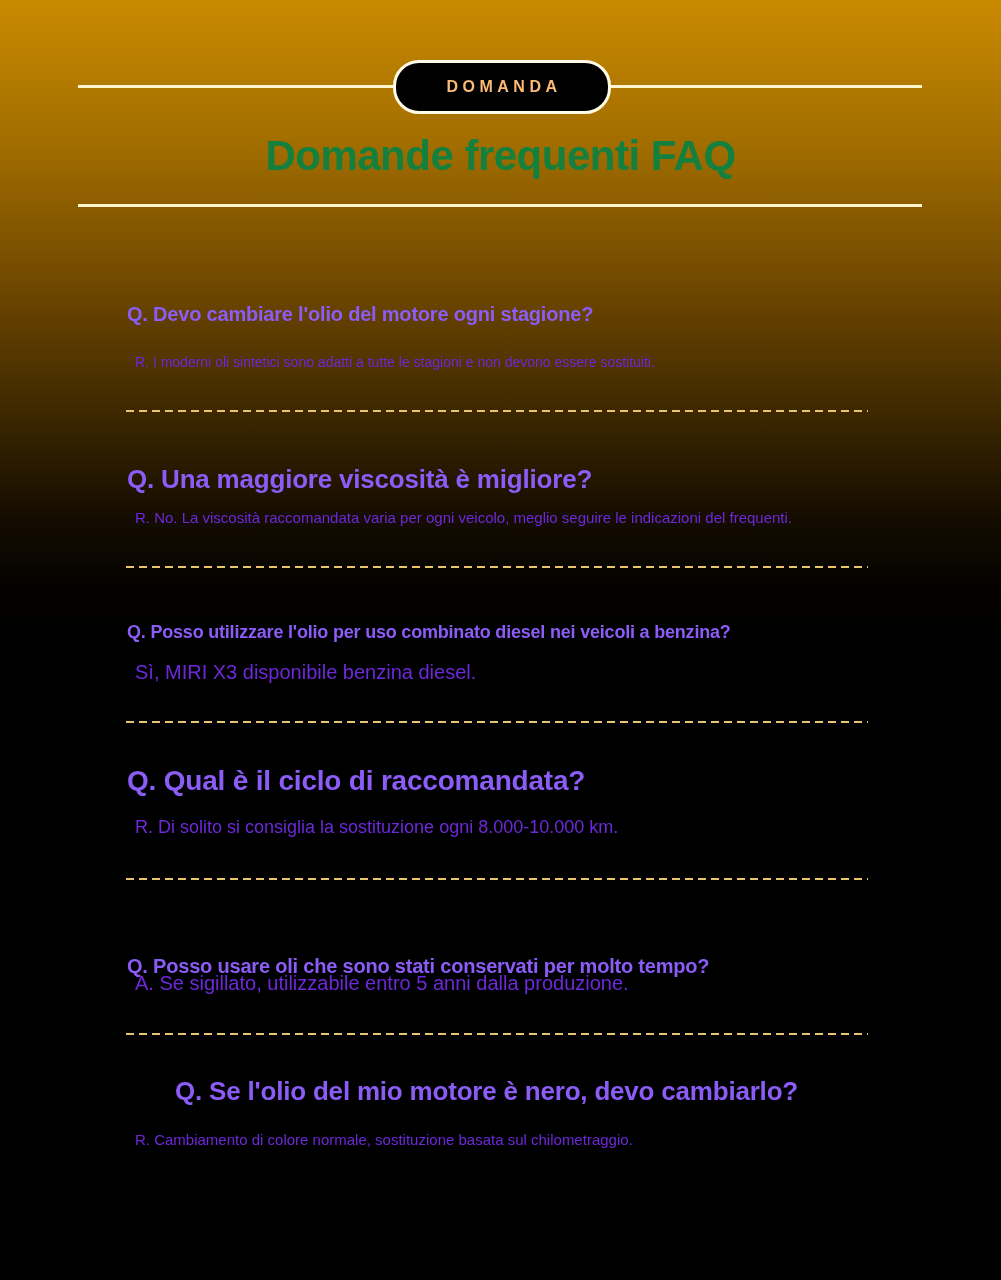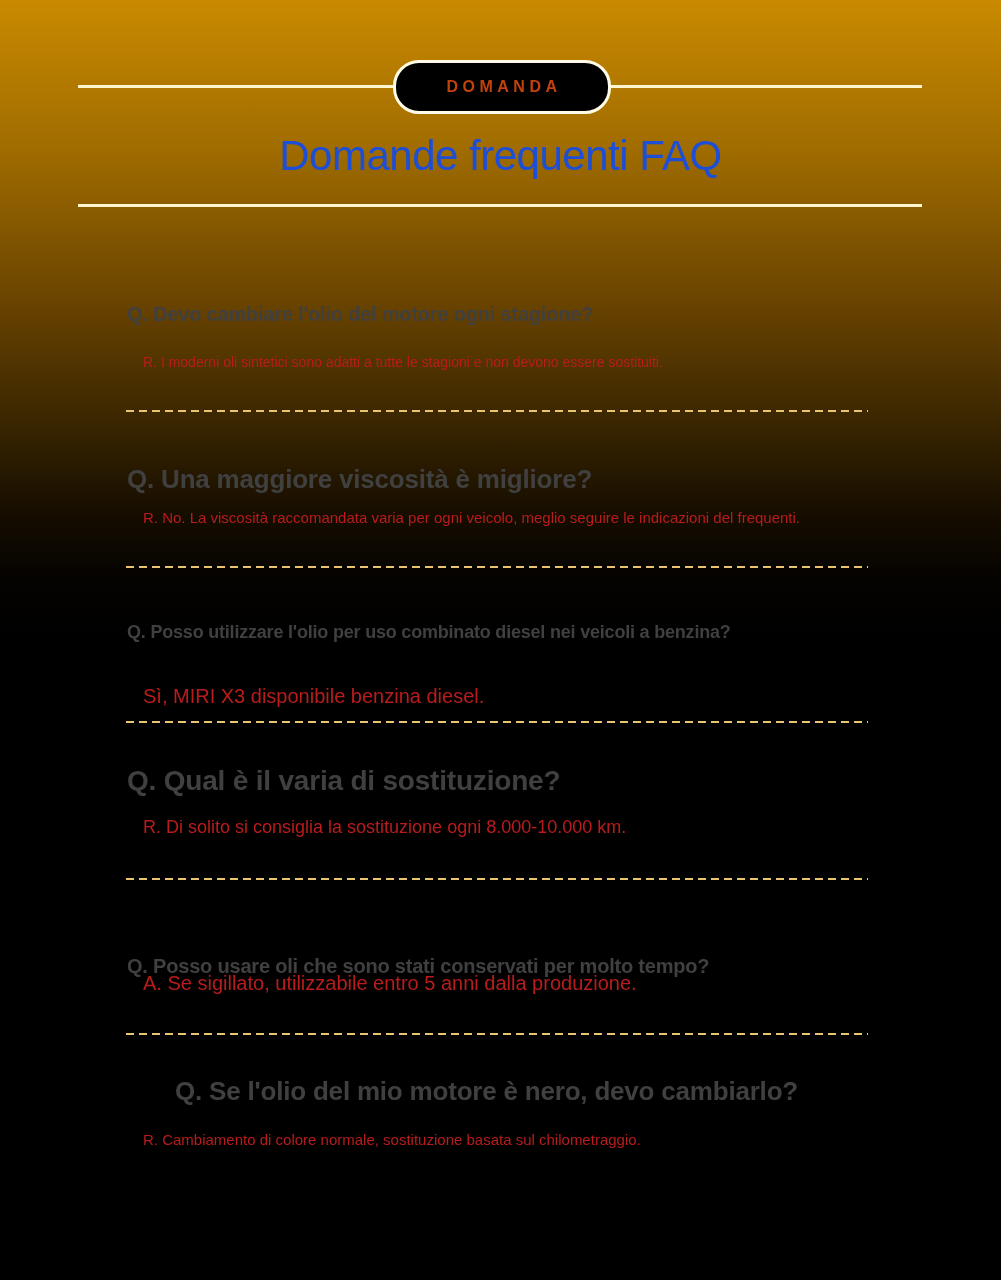--- a/index.html
+++ b/index.html
@@ -24,55 +24,55 @@
       height: 48px;
       background: #000;
       border: 3px solid #fffbe6;
       border-radius: 26px;
       box-sizing: content-box;
       display: flex;
       align-items: center;
       justify-content: center;
     }
     .badge span {
-      color: #c2410c;
+      color: #fdba74;
       font-weight: bold;
       font-size: 16px;
       letter-spacing: 4.5px;
       padding-left: 4px;
     }
     .title {
       position: absolute;
       left: 0;
       width: 1001px;
       top: 132px;
       text-align: center;
-      color: #1d4ed8;
-      font-weight: normal;
+      color: #15803d;
+      font-weight: bold;
       font-size: 42px;
       letter-spacing: -0.5px;
     }
     .faq {
       position: absolute;
       left: 127px;
       width: 760px;
     }
     .q {
       position: absolute;
       left: 0;
       white-space: nowrap;
-      color: #404040;
+      color: #8b5cf6;
       font-weight: bold;
       letter-spacing: -0.2px;
     }
     .a {
       position: absolute;
-      left: 16px;
+      left: 8px;
       white-space: nowrap;
-      color: #b91c1c;
+      color: #6d28d9;
     }
     .divider {
       position: absolute;
       left: 126px;
       width: 742px;
       height: 2px;
       background-image: repeating-linear-gradient(90deg, #e9c572 0px, #e9c572 8px, transparent 8px, transparent 13px);
     }
   </style>
 </head>
@@ -93,26 +93,26 @@
 <div class="divider" style="top:410px;"></div>
 
 <div class="faq" style="top:452px;">
   <div class="q" style="top:12px; font-size:26px;">Q. Una maggiore viscosità è migliore?</div>
   <div class="a" style="top:57px; font-size:15px;">R. No. La viscosità raccomandata varia per ogni veicolo, meglio seguire le indicazioni del frequenti.</div>
 </div>
 <div class="divider" style="top:566px;"></div>
 
 <div class="faq" style="top:614px;">
   <div class="q" style="top:8px; font-size:18px;">Q. Posso utilizzare l'olio per uso combinato diesel nei veicoli a benzina?</div>
-  <div class="a" style="top:47px; font-size:20px;margin-top:24px;">Sì, MIRI X3 disponibile benzina diesel.</div>
+  <div class="a" style="top:47px; font-size:20px;">Sì, MIRI X3 disponibile benzina diesel.</div>
 </div>
 <div class="divider" style="top:721px;"></div>
 
 <div class="faq" style="top:763px;">
-  <div class="q" style="top:2px; font-size:28px;">Q. Qual è il varia di sostituzione?</div>
+  <div class="q" style="top:2px; font-size:28px;">Q. Qual è il ciclo di raccomandata?</div>
   <div class="a" style="top:54px; font-size:18px;">R. Di solito si consiglia la sostituzione ogni 8.000-10.000 km.</div>
 </div>
 <div class="divider" style="top:878px;"></div>
 
 <div class="faq" style="top:924px;">
   <div class="q" style="top:2px; font-size:20px;margin-top:29px;">Q. Posso usare oli che sono stati conservati per molto tempo?</div>
   <div class="a" style="top:48px; font-size:20px;">A. Se sigillato, utilizzabile entro 5 anni dalla produzione.</div>
 </div>
 <div class="divider" style="top:1033px;"></div>
 

